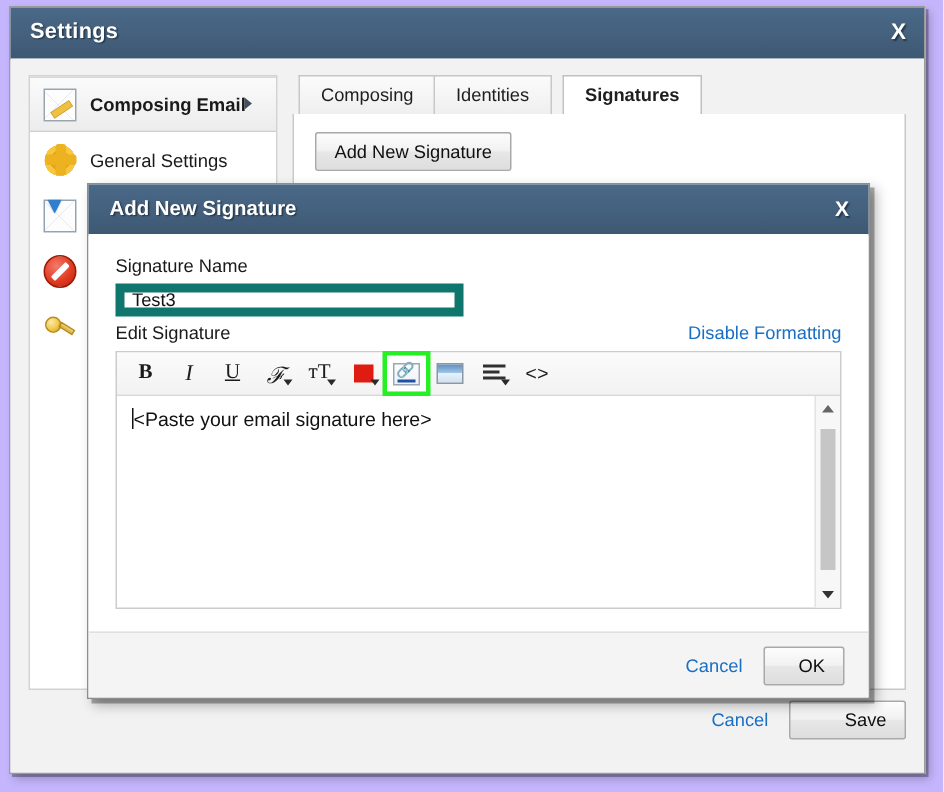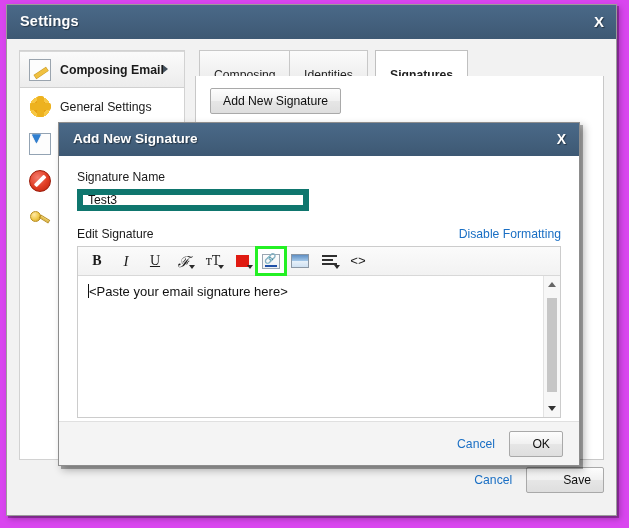--- a/index.html
+++ b/index.html
@@ -5,21 +5,21 @@
   html, body {
     margin: 0; padding: 0;
     width: 629px; height: 528px;
     background: #ffffff;
     font-family: "Liberation Sans", sans-serif;
     overflow: hidden;
   }
   #root {
     position: relative;
     width: 629px; height: 528px;
-    background: #d946ef;
+    background: #c4b5fd;
   }
 
   
   .settings-window {
     position: absolute;
     left: 6px; top: 4px;
     width: 611px; height: 512px;
     background: #f2f2f2;
     border: 1px solid #9b9b9b;
     box-shadow: 2px 2px 0 rgba(0,0,0,0.28), 3px 3px 6px rgba(0,0,0,0.25);
@@ -170,21 +170,21 @@
   .tabstrip {
     position: relative;
     height: 26px;
     border-bottom: 1px solid #c8c8c8;
   }
   .tab {
     position: absolute;
     top: 0;
     height: 26px;
     line-height: 25px;
-    padding: 12px 14px;
+    padding: 0 14px;
     font-size: 12.2px;
     color: #1e1e1e;
     background: linear-gradient(to bottom,#fbfbfb,#efefef);
     border: 1px solid #c8c8c8;
     border-bottom: none;
     box-sizing: border-box;
     cursor: pointer;
   }
   .tab.active {
     background: #ffffff;
@@ -287,21 +287,21 @@
     padding: 1px 5px;
     border: 6px solid #0f766e;
     background: #ffffff;
     box-sizing: border-box;
     outline: none;
   }
   .row-between {
     display: flex;
     align-items: baseline;
     justify-content: space-between;
-    margin-top: 16px;
+    margin-top: 4px;
     margin-bottom: 5px;
   }
 
   
   .editor {
     position: relative;
     border: 1px solid #cccccc;
     background: #ffffff;
     height: 172px;
     box-sizing: border-box;

